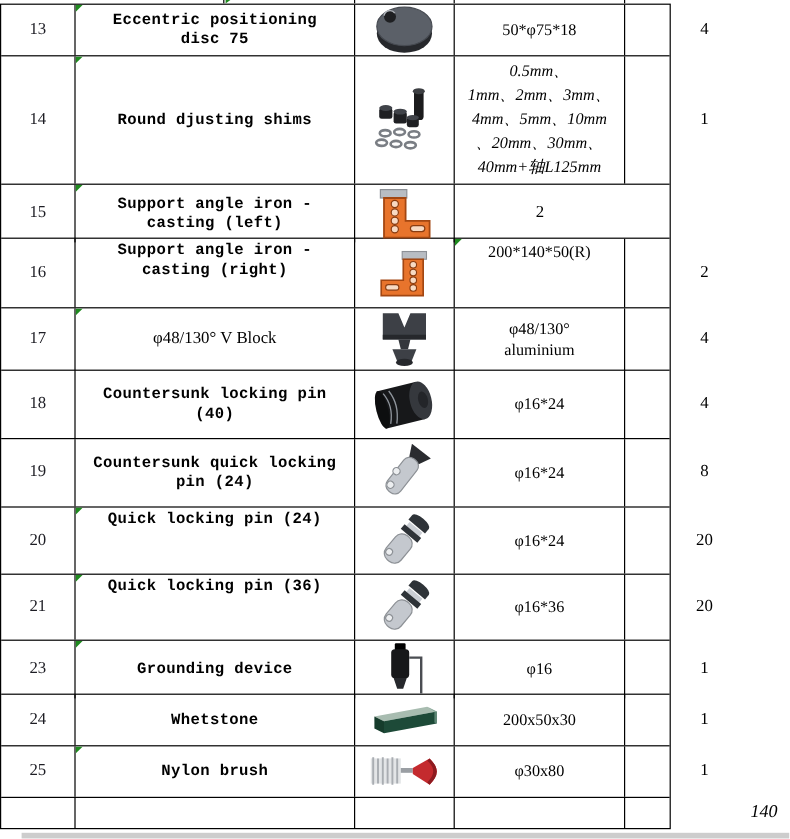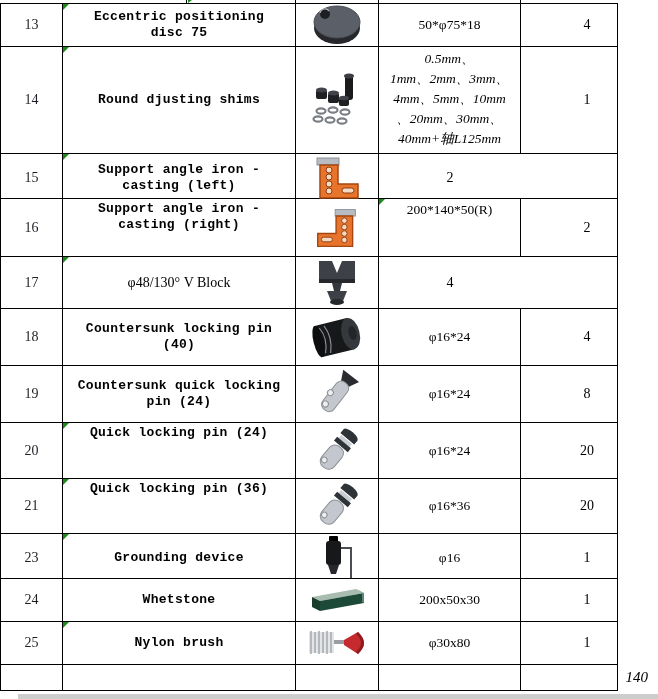--- a/index.html
+++ b/index.html
@@ -1,20 +1,20 @@
 <!DOCTYPE html>
 <html><head>
 <meta charset="utf-8">
 <style>
   * { margin:0; padding:0; box-sizing:border-box; }
   html,body { background:#ffffff; }
   body { width:658px; height:699px; font-family:"Liberation Serif","DejaVu Serif",serif; color:#000; }
   .page { position:relative; width:658px; height:699px; background:#fff; overflow:hidden; }
 
-  .tbl { position:absolute; left:0; top:3px; width:618px; border:1px solid #000; background:#fff; }
+  .tbl { position:absolute; left:0; top:3px; width:559px; border:1px solid #000; background:#fff; }
   .row { display:grid; grid-template-columns:62px 233px 83px 142px 132px; border-bottom:1px solid #000; }
   .row:last-child { border-bottom:none;font-style:italic; }
   .c { border-right:1px solid #000; display:flex; align-items:center; justify-content:center;
        position:relative; text-align:center; overflow:hidden; }
   .c:last-child { border-right:none; }
   .c.img { overflow:visible; }
 
   .no   { font-size:14px; color:#1d1d24; }
   .name { font-family:"Liberation Mono","DejaVu Sans Mono",monospace; font-weight:bold;
           font-size:13px; letter-spacing:0.3px; white-space:pre-line; line-height:16px;text-align:center; }
@@ -166,20 +166,22 @@
       <div class="c name serif" style="font-weight:normal"><span class="flag"></span><span>φ48/130° V Block</span></div>
       <div class="c img">
         <svg width="44" height="52" viewBox="0 0 44 52">
           <path d="M4 4 L17 4 L22 16 L27 4 L40 4 L40 26 L4 26 Z" fill="#3d4046"></path>
           <path d="M4 22 L40 22 L40 26 L4 26 Z" fill="#26282c"></path>
           <path d="M17 26 L27 26 L25 34 L19 34 Z" fill="#34373c"></path>
           <path d="M12 34 L32 34 L28 44 L16 44 Z" fill="#3d4046"></path>
           <ellipse cx="22" cy="45" rx="7" ry="3" fill="#26282c"></ellipse>
         </svg>
       </div>
+      <div class="c spec"><span>φ48/130°
+aluminium</span></div>
       <div class="c qty">
           <span>4</span>
         </div>
     </div>
 
     <div class="row" style="height:57px">
       <div class="c no">
           <span>18</span>
         </div>
       <div class="c name"><span>Countersunk locking pin

